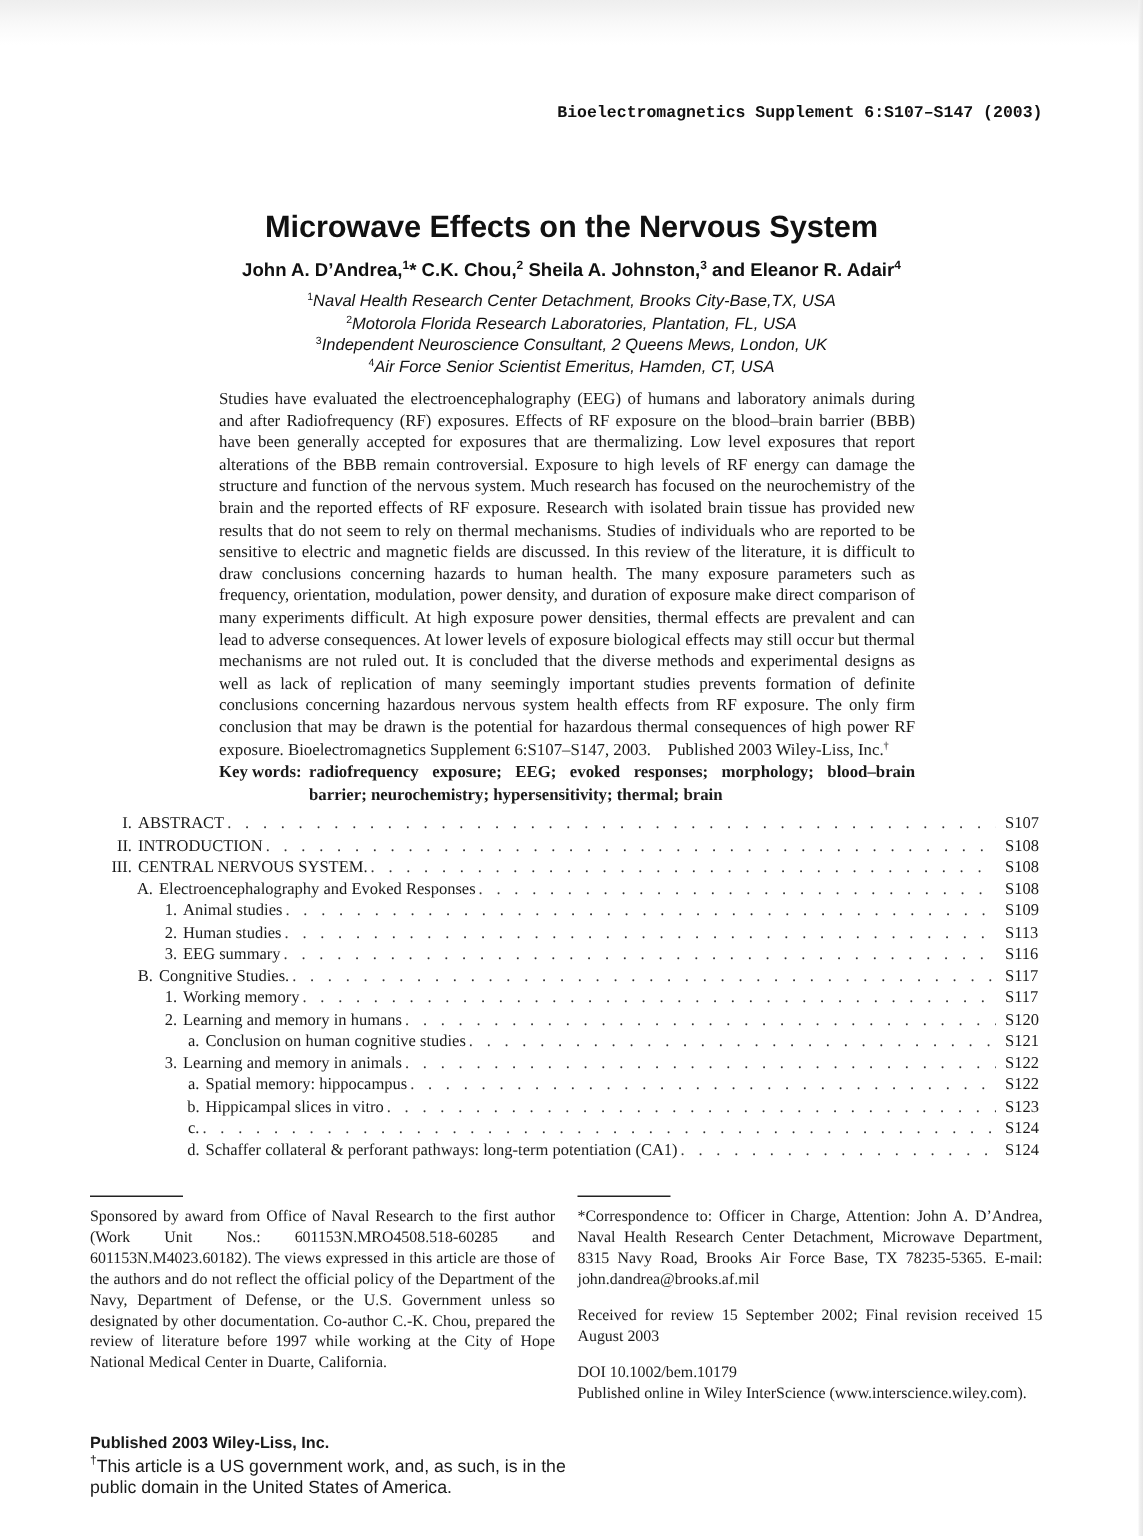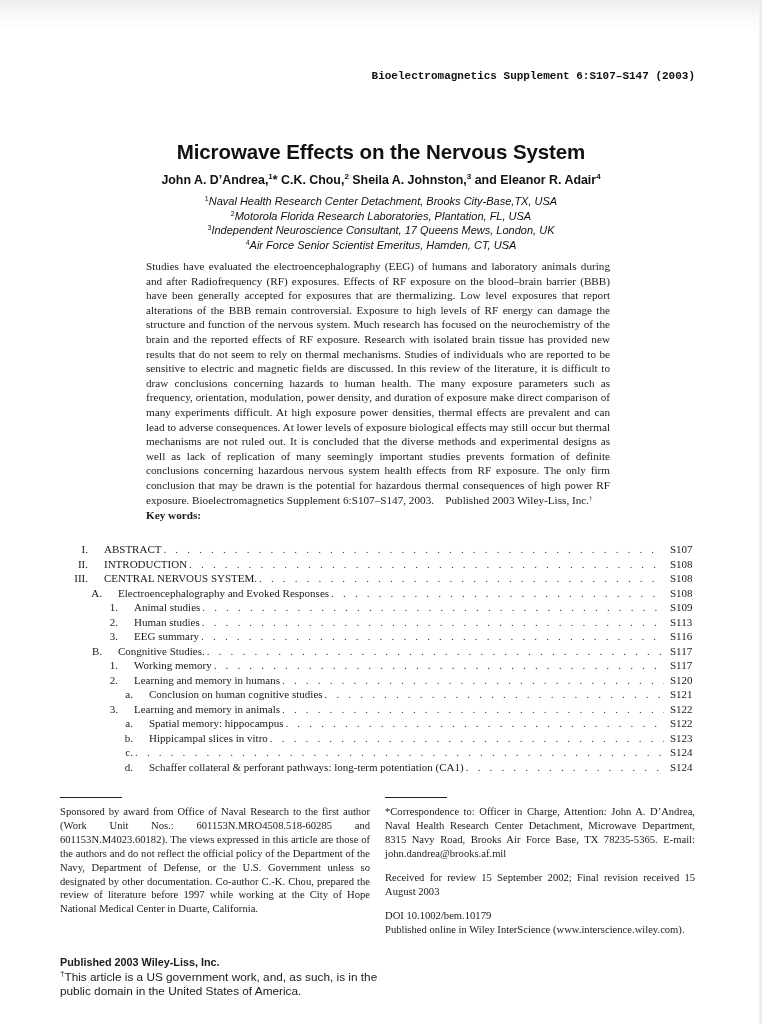--- a/index.html
+++ b/index.html
@@ -51,21 +51,21 @@
     display: flex;
   }
   .keywords .kw-label { white-space: nowrap; padding-right: 5px; }
   .keywords .kw-list { text-align: justify; margin-left: 0; }
   .toc {
     position: absolute; top: 542px; left: 60px; width: 640px;
     font-size: 11px; line-height: 14.5px;
   }
   .toc-row { display: flex; align-items: baseline; height: 14.5px; }
   .toc-num { text-align: right; flex: none; }
-  .toc-text { white-space: nowrap; flex: none; padding-left: 4px; margin-left: 12px; }
+  .toc-text { white-space: nowrap; flex: none; padding-left: 4px; }
   .toc-dots {
     flex: 1; overflow: hidden; white-space: nowrap; margin: 0 6px 0 2px;
     letter-spacing: 3.2px; color: #333;
   }
   .toc-page { flex: none; width: 30px; text-align: left; }
   .lvl0 .toc-num { width: 28px; }
   .lvl1 .toc-num { width: 42px; }
   .lvl2 .toc-num { width: 58px; }
   .lvl3 .toc-num { width: 73px; }
   .fn-rule {
@@ -99,32 +99,33 @@
 
 <div class="title">Microwave Effects on the Nervous System</div>
 
 <div class="authors">
   <span>John A. D’Andrea,</span><sup>1</sup><span>* </span><span>C.K. Chou,</span><sup>2</sup><span> </span><span>Sheila A. Johnston,</span><sup>3</sup><span> </span><span>and Eleanor R. Adair</span><sup>4</sup>
 </div>
 
 <div class="affils">
   <div><sup>1</sup><span>Naval Health Research Center Detachment, Brooks City-Base,TX, USA</span></div>
   <div><sup>2</sup><span>Motorola Florida Research Laboratories, Plantation, FL, USA</span></div>
-  <div><sup>3</sup><span>Independent Neuroscience Consultant, 17 Queens Mews, London, UK</span></div>
+  <div><sup>3</sup><span>Independent Neuroscience Consultant, 2 Queens Mews, London, UK</span></div>
   <div><sup>4</sup><span>Air Force Senior Scientist Emeritus, Hamden, CT, USA</span></div>
 </div>
 
 <div class="abstract">
   <span>Studies have evaluated the electroencephalography (EEG) of humans and laboratory animals during and after Radiofrequency (RF) exposures. Effects of RF exposure on the blood–brain barrier (BBB) have been generally accepted for exposures that are thermalizing. Low level exposures that report alterations of the BBB remain controversial. Exposure to high levels of RF energy can damage the structure and function of the nervous system. Much research has focused on the neurochemistry of the brain and the reported effects of RF exposure. Research with isolated brain tissue has provided new results that do not seem to rely on thermal mechanisms. Studies of individuals who are reported to be sensitive to electric and magnetic fields are discussed. In this review of the literature, it is difficult to draw conclusions concerning hazards to human health. The many exposure parameters such as frequency, orientation, modulation, power density, and duration of exposure make direct comparison of many experiments difficult. At high exposure power densities, thermal effects are prevalent and can lead to adverse consequences. At lower levels of exposure biological effects may still occur but thermal mechanisms are not ruled out. It is concluded that the diverse methods and experimental designs as well as lack of replication of many seemingly important studies prevents formation of definite conclusions concerning hazardous nervous system health effects from RF exposure. The only firm conclusion that may be drawn is the potential for hazardous thermal consequences of high power RF exposure.</span>
   <span>Bioelectromagnetics Supplement 6:S107–S147, 2003.</span>&nbsp;&nbsp;&nbsp;
   <span>Published 2003 Wiley-Liss, Inc.</span><sup>†</sup>
 </div>
 
 <div class="keywords">
   <span class="kw-label">Key words:</span>
+  <span class="kw-list">radiofrequency exposure; EEG; evoked responses; morphology; blood–brain barrier; neurochemistry; hypersensitivity; thermal; brain</span>
 </div>
 
 <div class="toc" id="toc">
     <div class="toc-row lvl0">
       <span class="toc-num">I.</span>
       <span class="toc-text">ABSTRACT</span>
       <span class="toc-dots"> . . . . . . . . . . . . . . . . . . . . . . . . . . . . . . . . . . . . . . . . . . . . . . . . . . . . . . . . . . . . . . . . . . . . . . . . . . . . . . . . . . . . . . . . . . . . . . . . . . . . . . . . . . . . . . . . . . . . . . . . . . . . . . . . . . . . . . . . . . . . . . . . . . . . . . . . . . . . . . . . . . . . . . . . . . . . . . . . . . . . . . . . . . . . . . . . . . . . . . . .</span>
       <span class="toc-page">S107</span>
     </div>
     <div class="toc-row lvl0">

